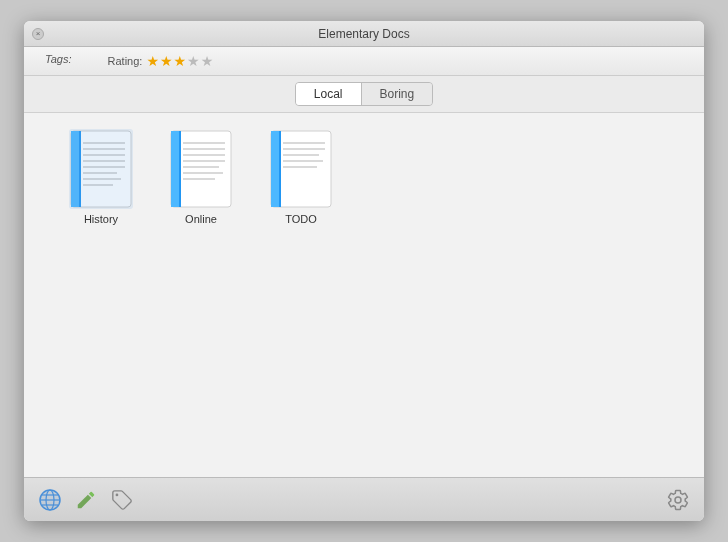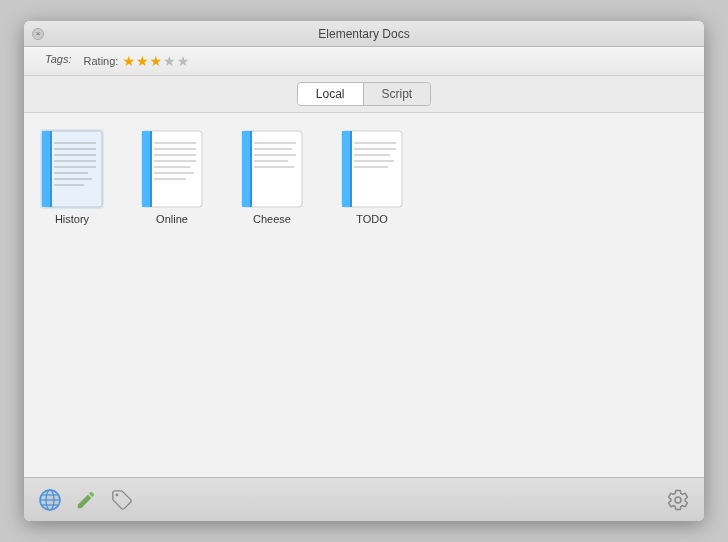--- a/index.html
+++ b/index.html
@@ -67,21 +67,21 @@
     }
     .tags-value {
       font-size: 11px;
       color: #333;
       font-style: italic;
     }
     .rating-section {
       display: flex;
       align-items: center;
       gap: 4px;
-      margin-left: 2px;
+      margin-left: 26px;
     }
     .rating-label {
       font-size: 11px;
       color: #555;
     }
     .stars {
       display: flex;
       gap: 1px;
     }
     .star {
@@ -140,21 +140,21 @@
       background: white;
       color: #333;
       font-weight: 500;
       text-align: right;
     }
     .tab:not(:last-child) {
       border-right: 1px solid #bbb;
     }
     .content-area {
       flex: 1;
-      padding: 16px 8px;
+      padding: 16px 37px;
       overflow-y: auto;
       background: #f2f2f2;
     }
     .files-grid {
       display: flex;
       flex-wrap: wrap;
       gap: 10px 20px;
     }
     .file-item {
       display: flex;
@@ -225,21 +225,21 @@
         <span class="star">★</span>
         <span class="star empty">★</span>
         <span class="star empty">★</span>
       </div>
     </div>
   </div>
 
   <div class="tab-bar">
     <div class="tab-group">
       <div class="tab active">Local</div>
-      <div class="tab">Script</div>
+      <div class="tab">Boring</div>
     </div>
   </div>
 
   <div class="content-area">
     <div class="files-grid">
 
       <div class="file-item">
         <div class="file-icon">
           <svg viewBox="0 0 64 80" xmlns="http://www.w3.org/2000/svg">
             <rect x="2" y="2" width="60" height="76" rx="3" ry="3" fill="white" stroke="#d0d0d0" stroke-width="1"></rect>
@@ -274,36 +274,20 @@
             <line x1="14" y1="38" x2="50" y2="38" stroke="#ccc" stroke-width="1.5"></line>
             <line x1="14" y1="44" x2="54" y2="44" stroke="#ccc" stroke-width="1.5"></line>
             <line x1="14" y1="50" x2="46" y2="50" stroke="#ccc" stroke-width="1.5"></line>
           </svg>
         </div>
         <span class="file-name">Online</span>
       </div>
 
 
 
-      <div class="file-item">
-        <div class="file-icon">
-          <svg viewBox="0 0 64 80" xmlns="http://www.w3.org/2000/svg">
-            <rect x="2" y="2" width="60" height="76" rx="3" ry="3" fill="white" stroke="#d0d0d0" stroke-width="1"></rect>
-            <rect x="2" y="2" width="8" height="76" rx="0" ry="0" fill="#4db8ff"></rect>
-            <rect x="2" y="2" width="8" height="76" rx="3" ry="3" fill="#4db8ff"></rect>
-            <rect x="10" y="2" width="2" height="76" fill="#2196f3"></rect>
-            <line x1="14" y1="14" x2="56" y2="14" stroke="#ccc" stroke-width="1.5"></line>
-            <line x1="14" y1="20" x2="52" y2="20" stroke="#ccc" stroke-width="1.5"></line>
-            <line x1="14" y1="26" x2="56" y2="26" stroke="#ccc" stroke-width="1.5"></line>
-            <line x1="14" y1="32" x2="48" y2="32" stroke="#ccc" stroke-width="1.5"></line>
-            <line x1="14" y1="38" x2="54" y2="38" stroke="#ccc" stroke-width="1.5"></line>
-          </svg>
-        </div>
-        <span class="file-name">Cheese</span>
-      </div>
 
       <div class="file-item">
         <div class="file-icon">
           <svg viewBox="0 0 64 80" xmlns="http://www.w3.org/2000/svg">
             <rect x="2" y="2" width="60" height="76" rx="3" ry="3" fill="white" stroke="#d0d0d0" stroke-width="1"></rect>
             <rect x="2" y="2" width="8" height="76" rx="0" ry="0" fill="#4db8ff"></rect>
             <rect x="2" y="2" width="8" height="76" rx="3" ry="3" fill="#4db8ff"></rect>
             <rect x="10" y="2" width="2" height="76" fill="#2196f3"></rect>
             <line x1="14" y1="14" x2="56" y2="14" stroke="#ccc" stroke-width="1.5"></line>
             <line x1="14" y1="20" x2="56" y2="20" stroke="#ccc" stroke-width="1.5"></line>

